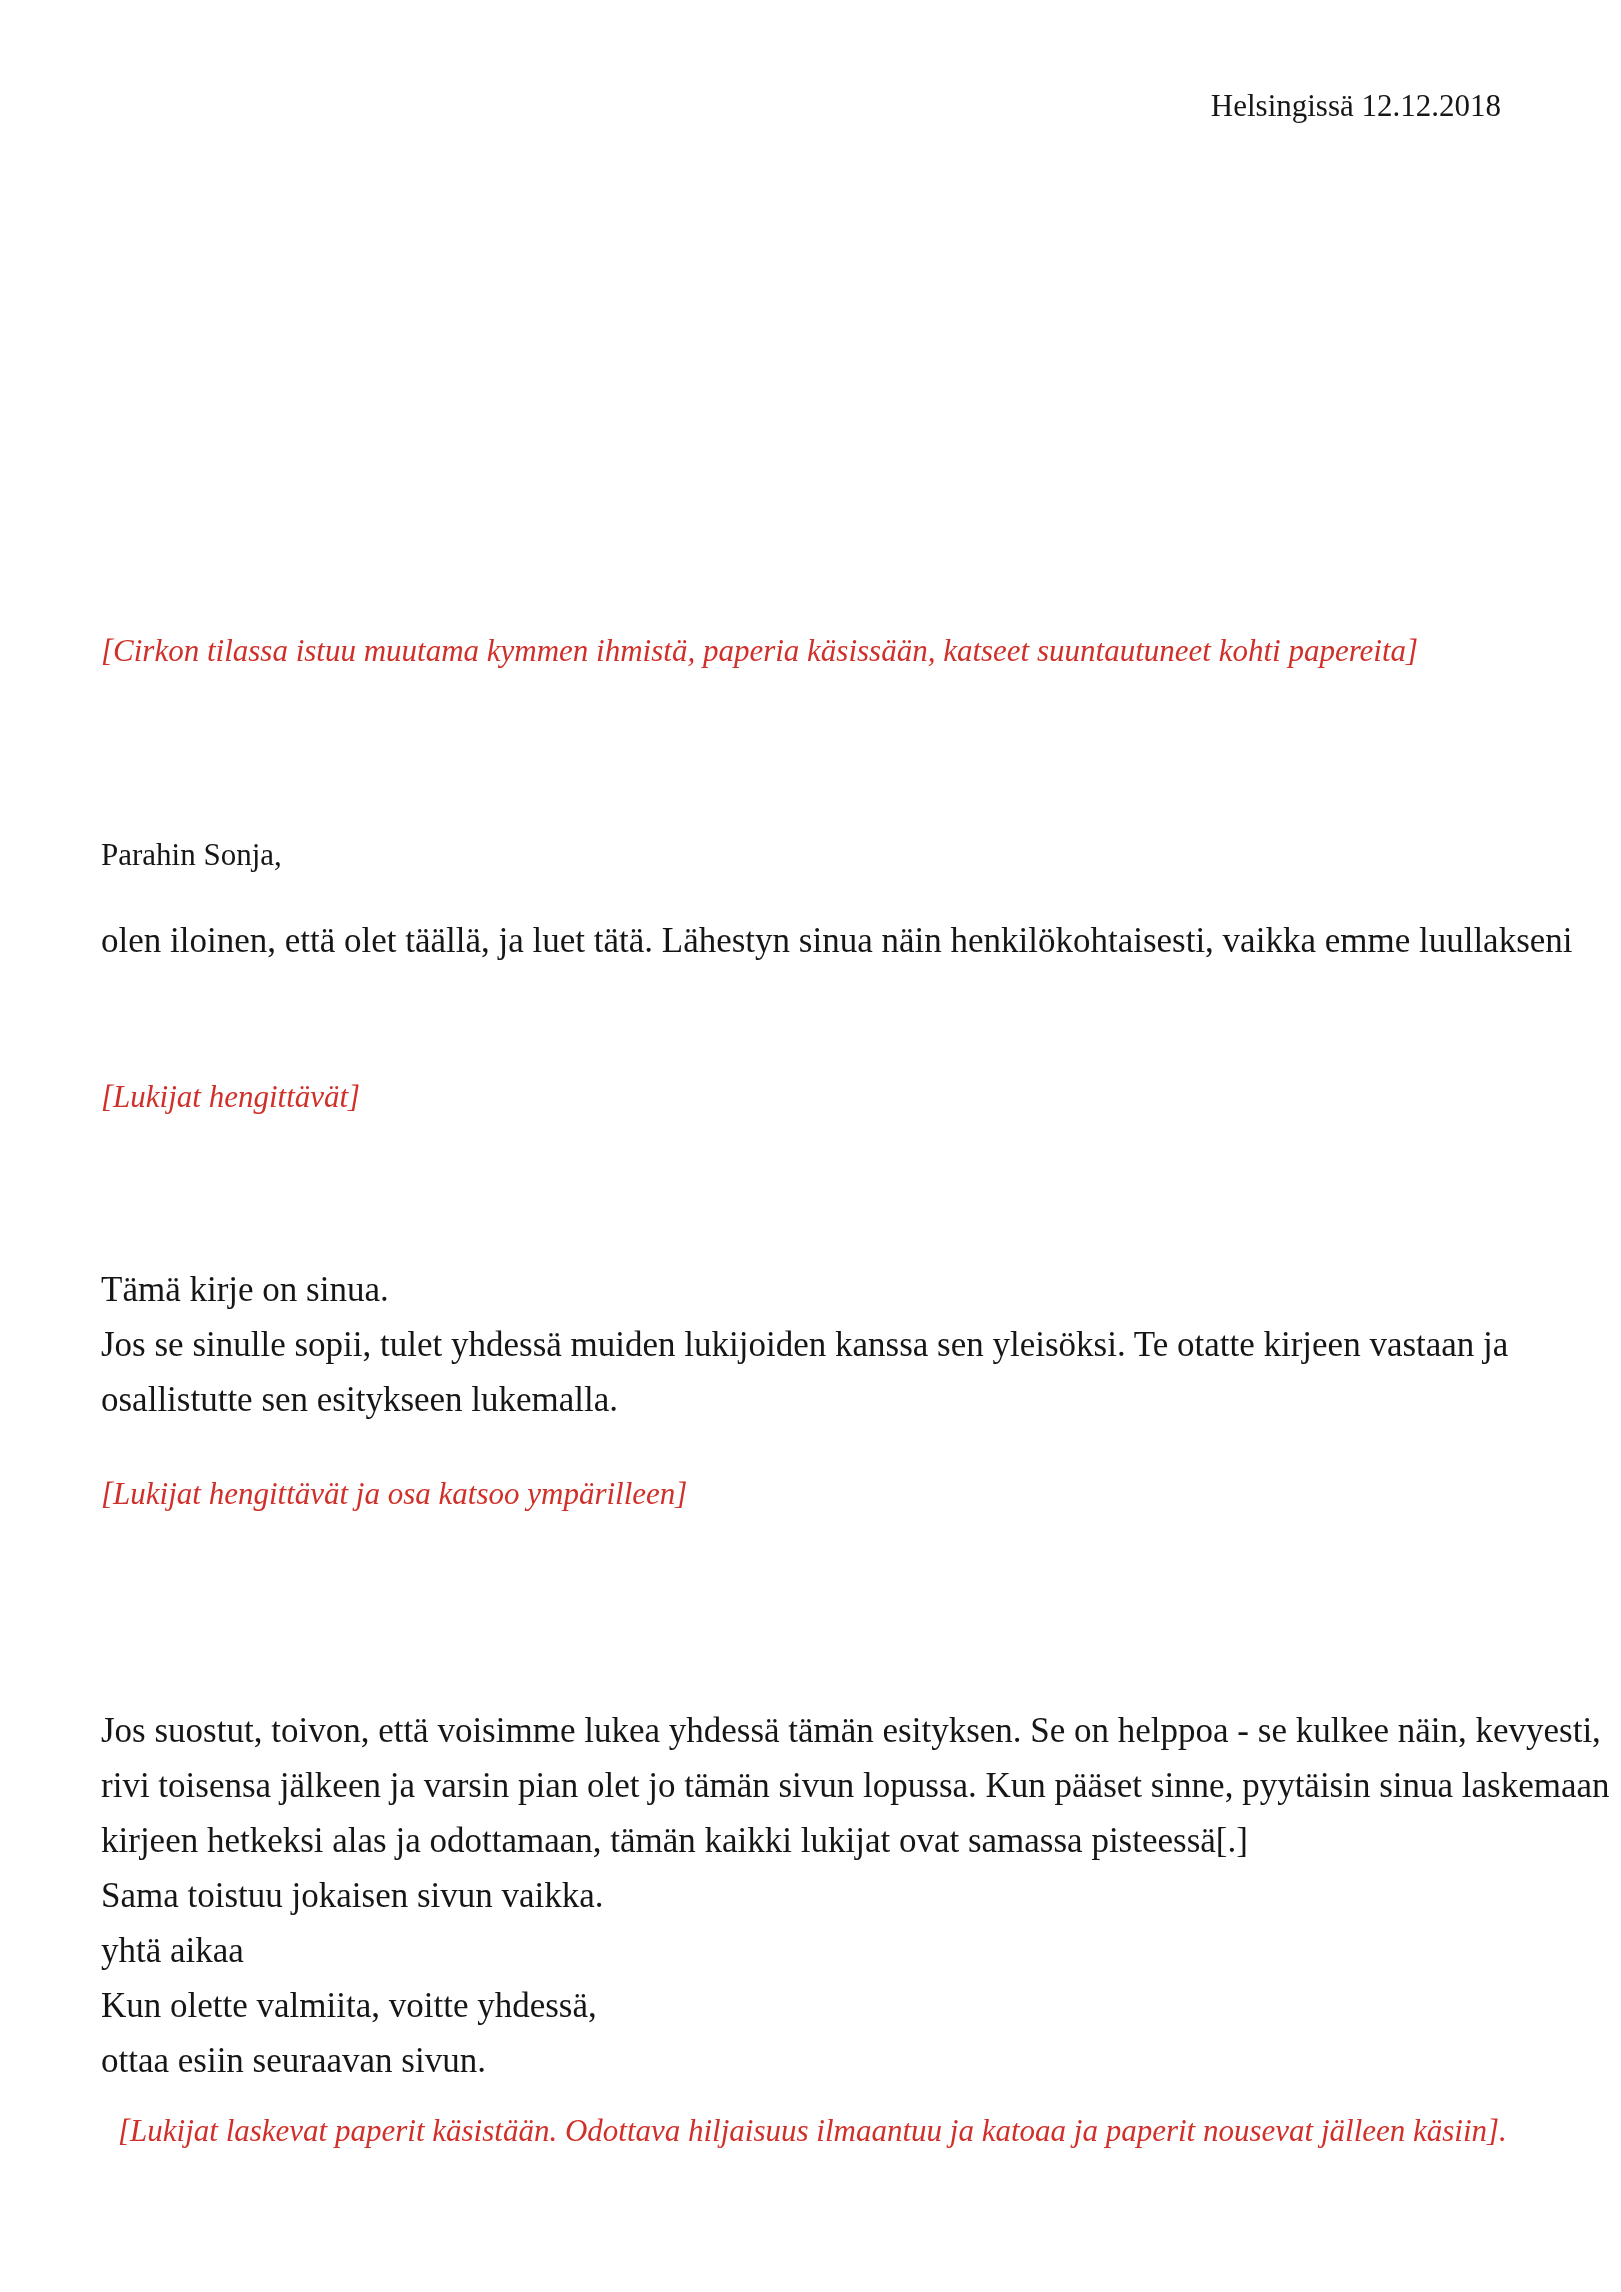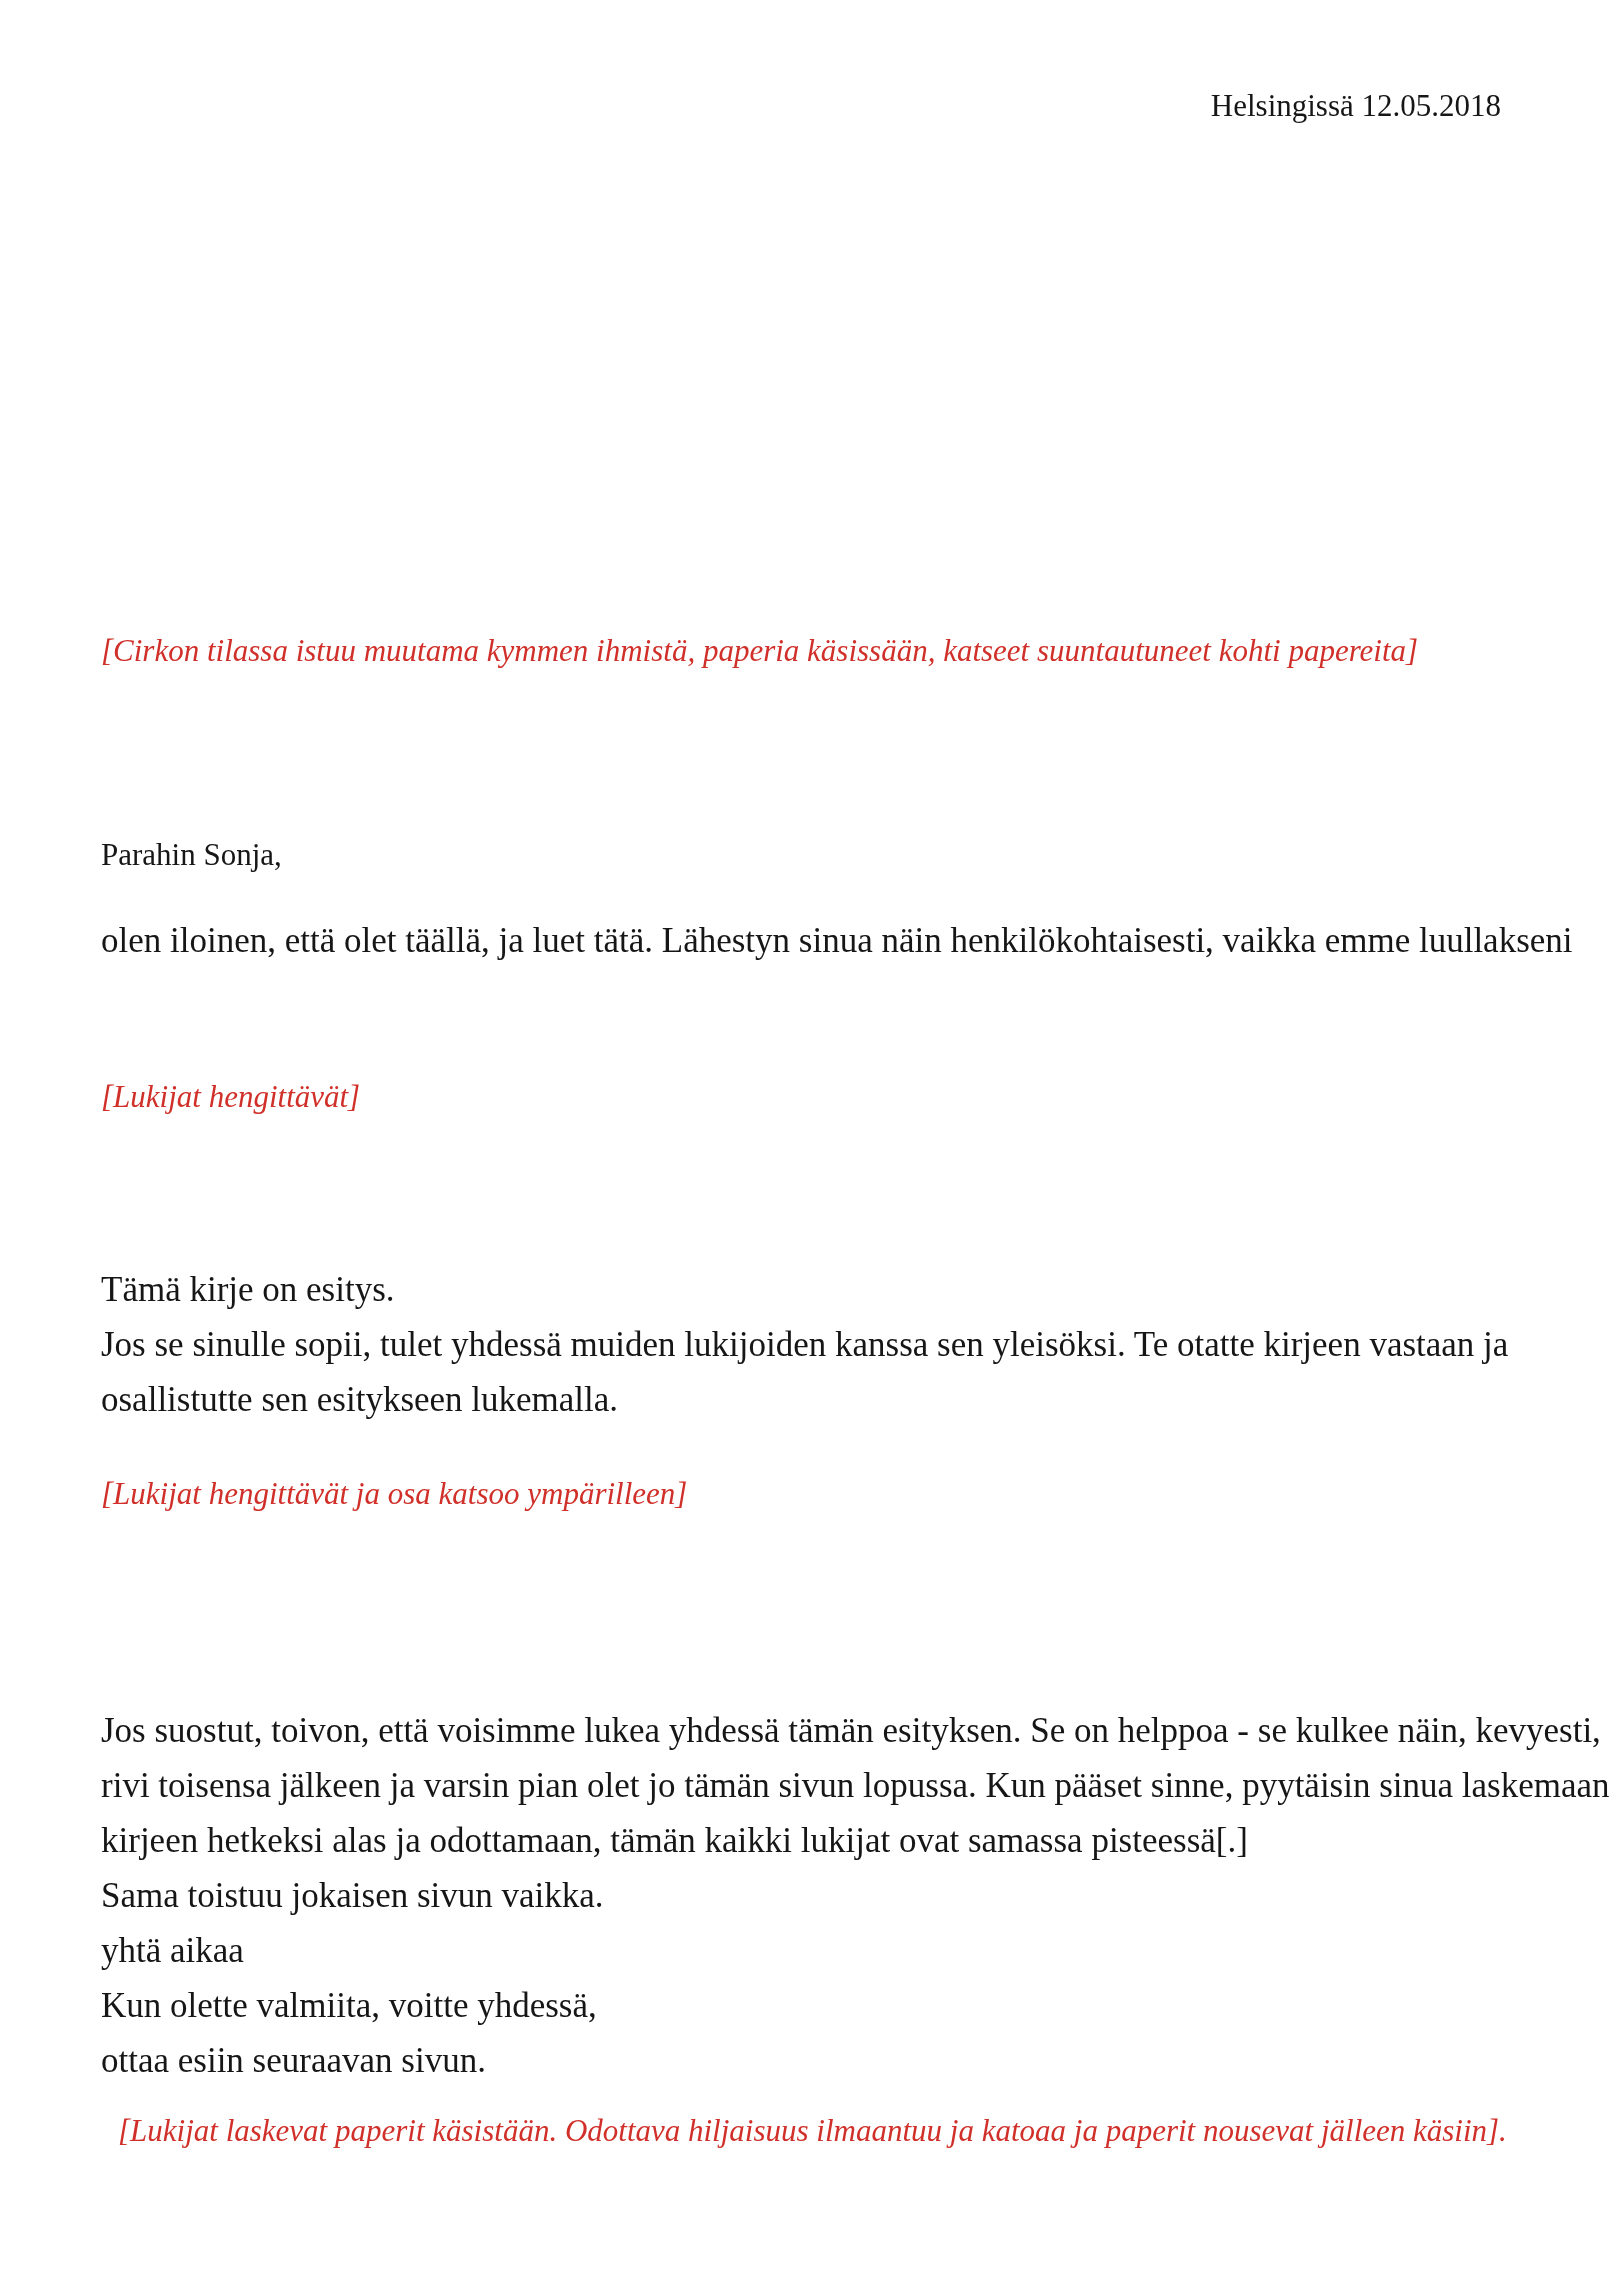--- a/index.html
+++ b/index.html
@@ -61,34 +61,34 @@
   .p1 { top: 913px; }
   .p2 { top: 1262px; }
   .p3 { top: 1703px; }
   .line { white-space: nowrap; }
 </style>
 </head>
 <body>
 
 <div class="page">
 
-  <div class="date">Helsingissä 12.05.2018</div>
+  <div class="date">Helsingissä 12.12.2018</div>
 
   <div class="stage s1">[Cirkon tilassa istuu muutama kymmen ihmistä, paperia käsissään, katseet suuntautuneet kohti papereita]</div>
 
   <div class="salutation">Parahin Sonja,</div>
 
   <div class="para p1">
     <div class="line">olen iloinen, että olet täällä, ja luet tätä. Lähestyn sinua näin henkilökohtaisesti, vaikka emme luullakseni</div>
   </div>
 
   <div class="stage s2">[Lukijat hengittävät]</div>
 
   <div class="para p2">
-    <div class="line">Tämä kirje on esitys.</div>
+    <div class="line">Tämä kirje on sinua.</div>
     <div class="line">Jos se sinulle sopii, tulet yhdessä muiden lukijoiden kanssa sen yleisöksi. Te otatte kirjeen vastaan ja</div>
     <div class="line">osallistutte sen esitykseen lukemalla.</div>
   </div>
 
   <div class="stage s3">[Lukijat hengittävät ja osa katsoo ympärilleen]</div>
 
   <div class="para p3">
     <div class="line">Jos suostut, toivon, että voisimme lukea yhdessä tämän esityksen. Se on helppoa - se kulkee näin, kevyesti,</div>
     <div class="line">rivi toisensa jälkeen ja varsin pian olet jo tämän sivun lopussa. Kun pääset sinne, pyytäisin sinua laskemaan</div>
     <div class="line">kirjeen hetkeksi alas ja odottamaan, tämän kaikki lukijat ovat samassa pisteessä[.]</div>

